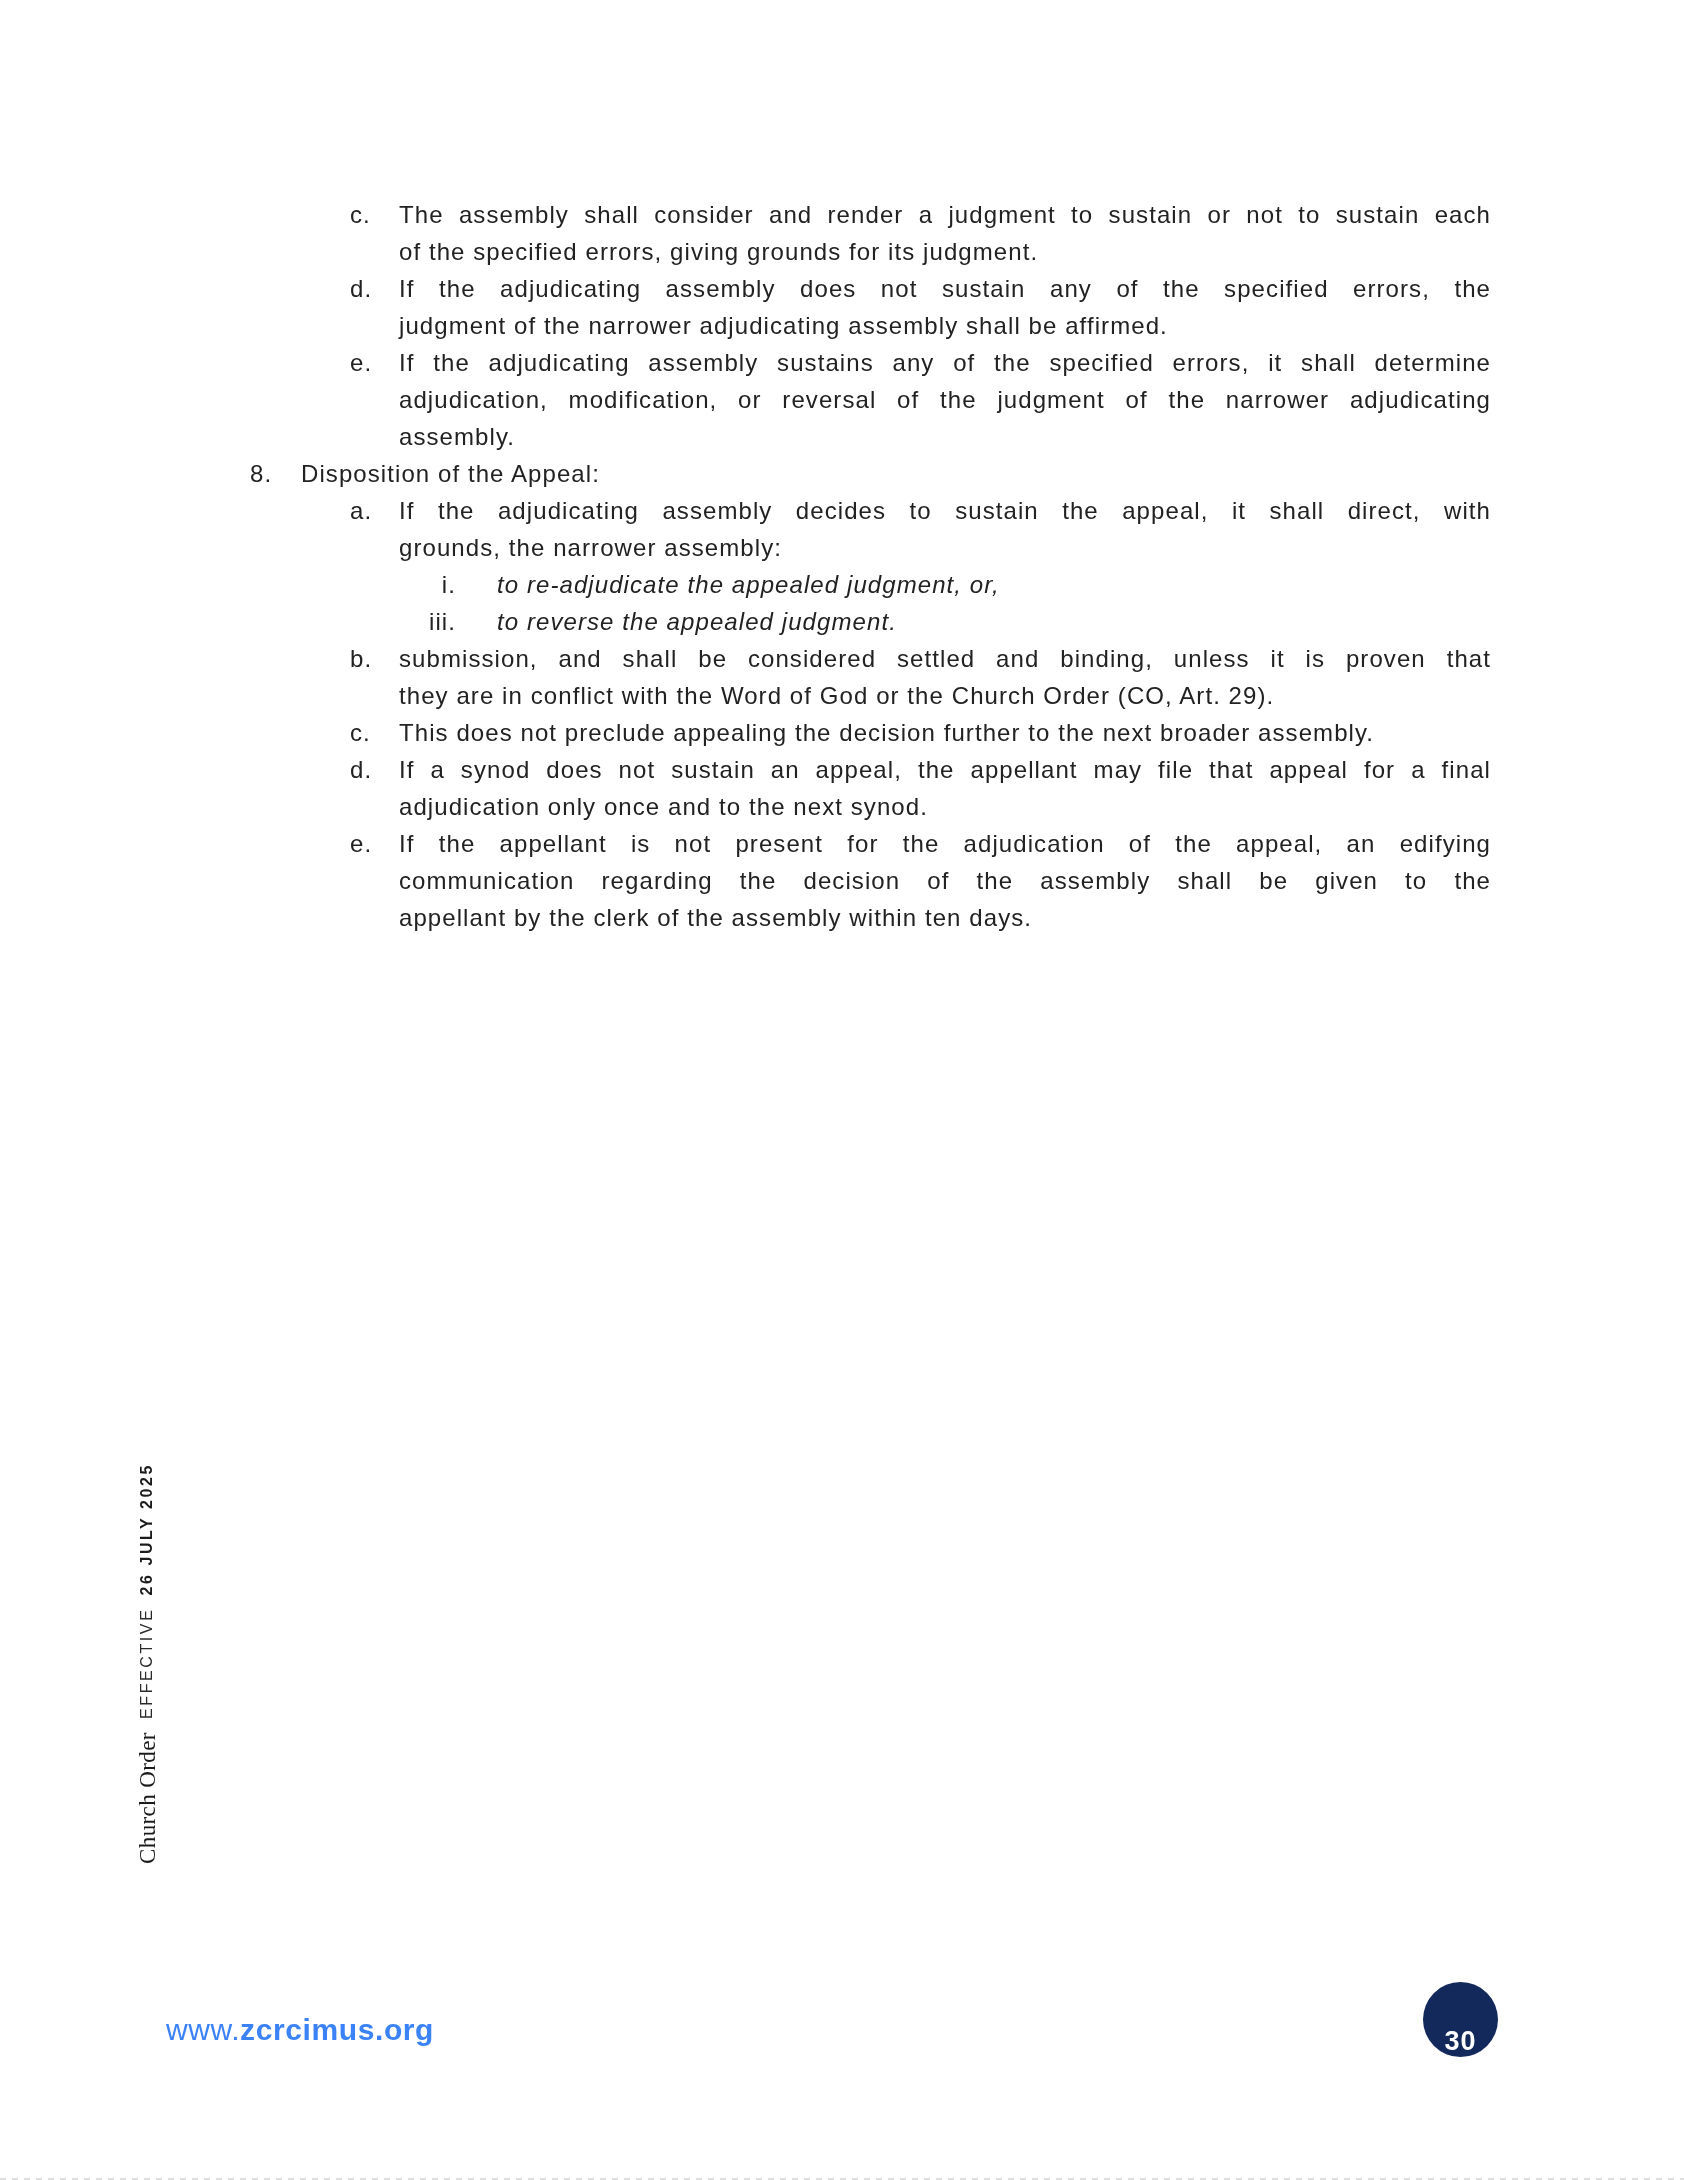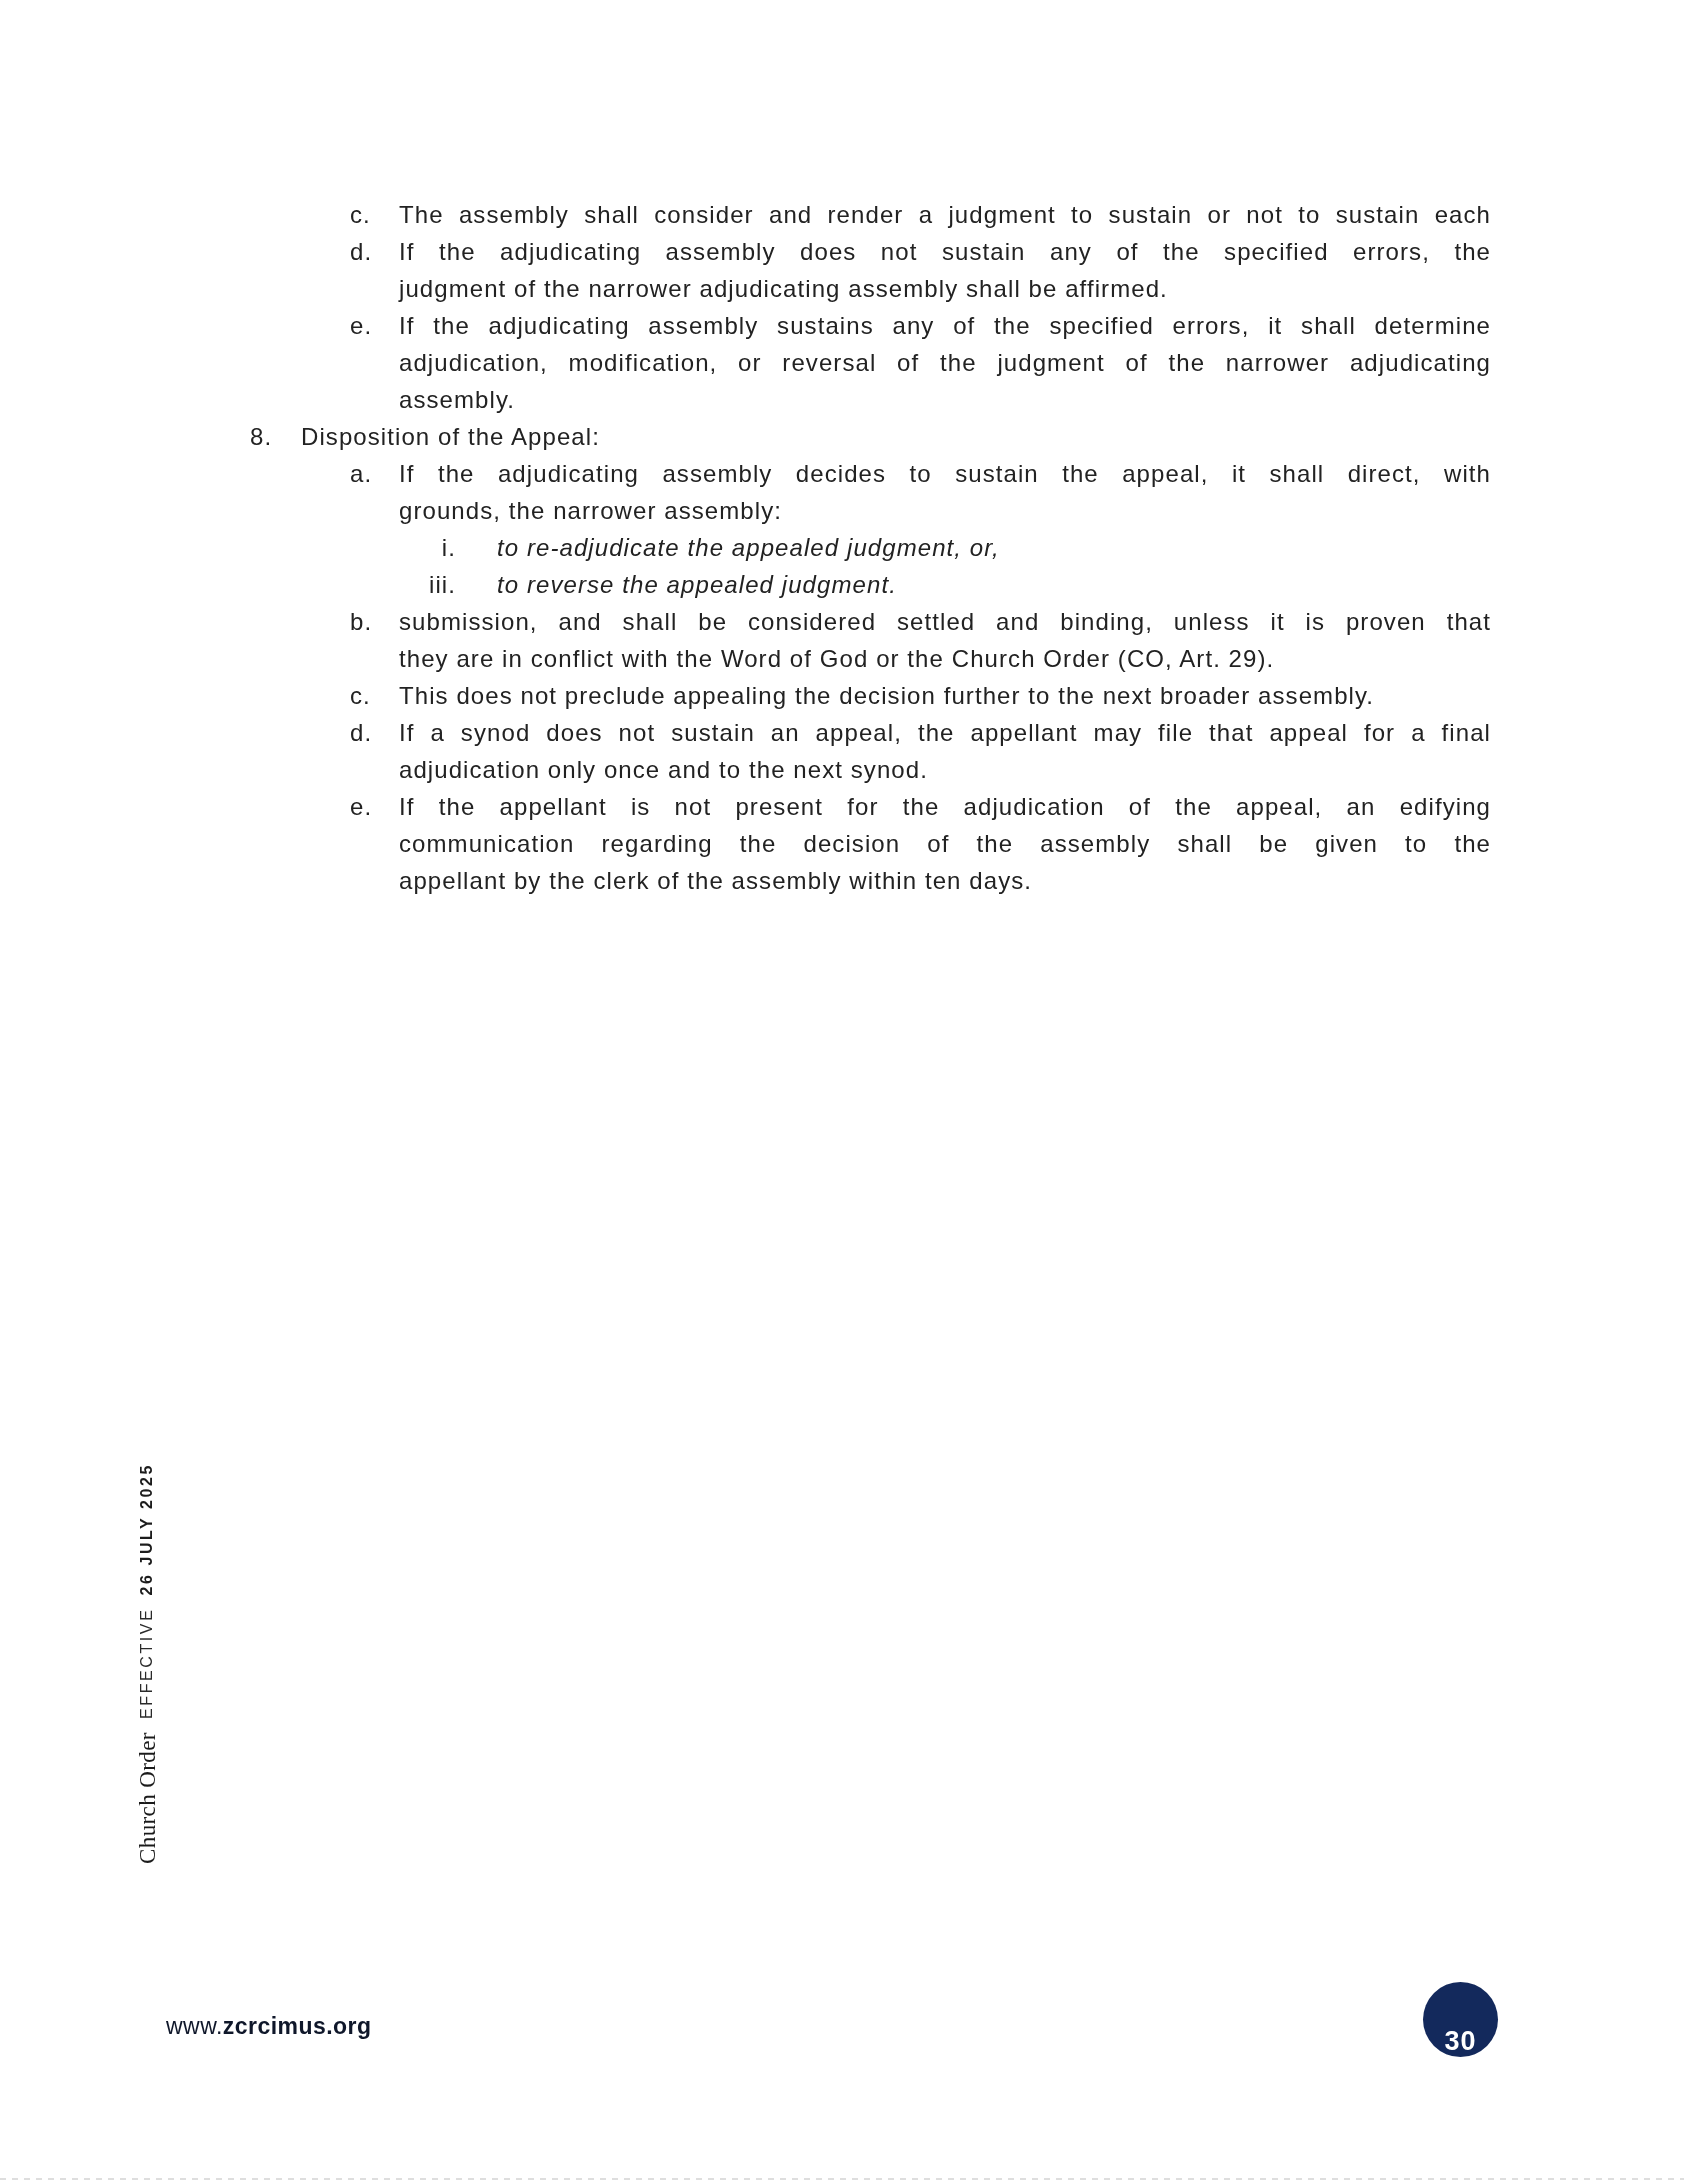--- a/index.html
+++ b/index.html
@@ -75,22 +75,22 @@
     font-size: 23px;
     letter-spacing: 0.4px;
     color: #1a1a1a;
   }
 
   
   #footer-url {
     position: absolute;
     left: 166px;
     top: 2013px;
-    font-size: 23px;
-    color: #0f172a;
+    font-size: 30px;
+    color: #3b82f6;
     letter-spacing: 0.02em;
   }
   #footer-url .url-bold { font-weight: bold; }
 
   #page-badge {
     position: absolute;
     left: 1423px;
     top: 1982px;
     width: 75px;
     height: 75px;
@@ -118,20 +118,21 @@
   }
 </style>
 </head>
 <body>
 
 <main id="doc">
     <div class="item lvl2">
       <span class="marker">c.</span>
       <div class="body">
         <div class="line just">The assembly shall consider and render a judgment to sustain or not to sustain each</div>
+        <div class="line">of the specified errors, giving grounds for its judgment.</div>
       </div>
     </div>
     <div class="item lvl2">
       <span class="marker">d.</span>
       <div class="body">
         <div class="line just">If the adjudicating assembly does not sustain any of the specified errors, the</div>
         <div class="line">judgment of the narrower adjudicating assembly shall be affirmed.</div>
       </div>
     </div>
     <div class="item lvl2">

